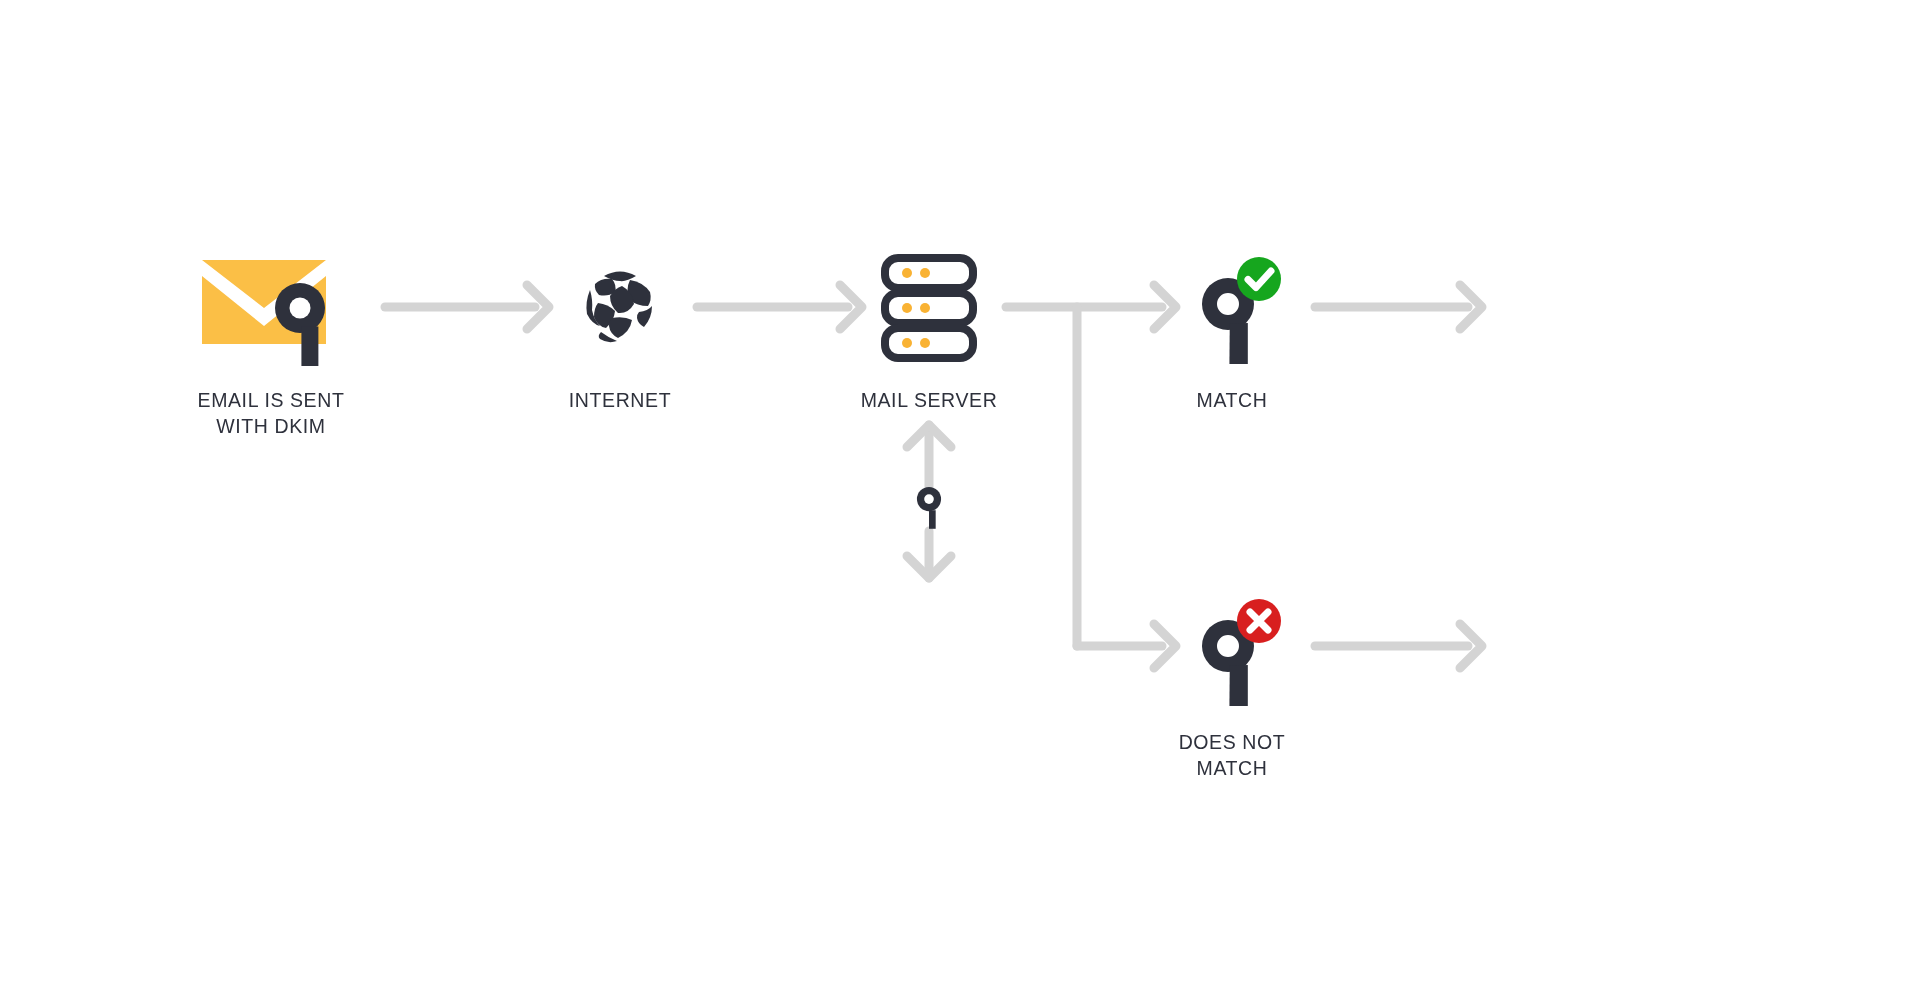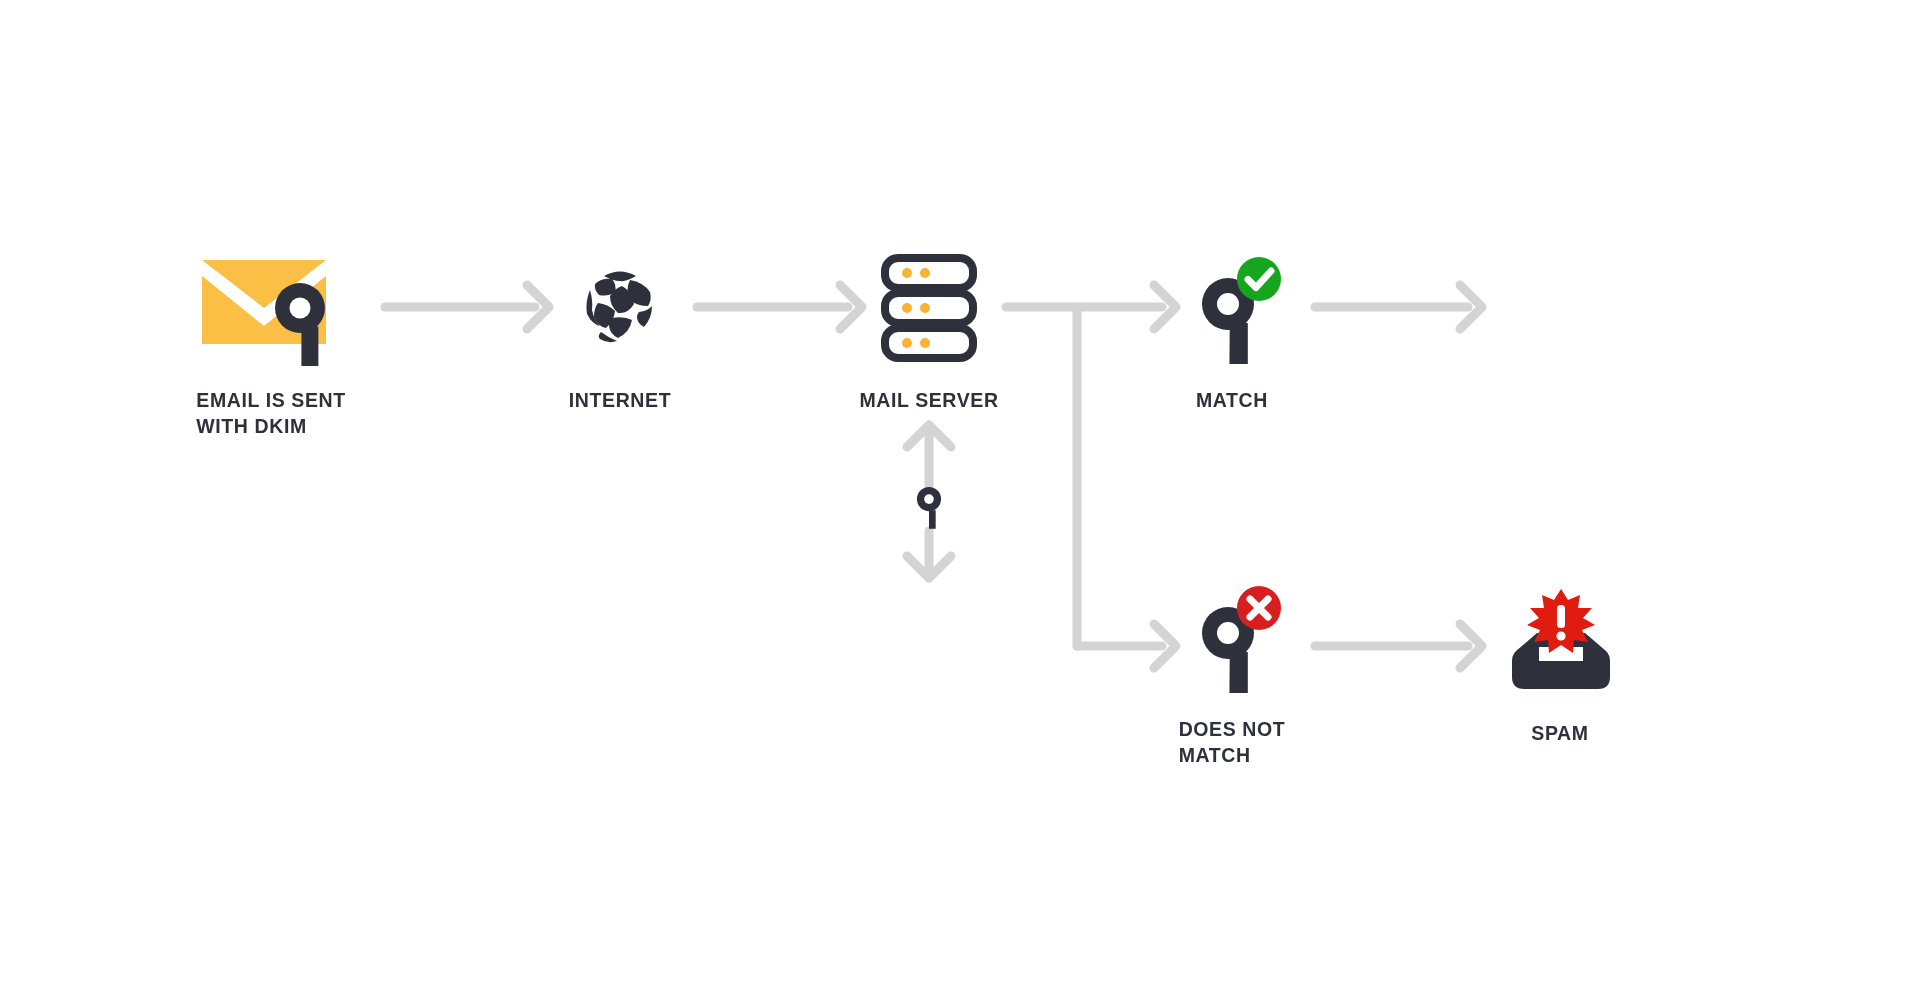--- a/index.html
+++ b/index.html
@@ -31,23 +31,24 @@
   .node .icon-wrap {
     height: 132px;
     display: flex;
     align-items: center;
     justify-content: center;
     width: 100%;
   }
   .node .label {
     margin-top: 14px;
     font-size: 19.5px;
-    font-weight: bold;
+    font-weight: normal;
     letter-spacing: 0.6px;
     color: #2e313c;
+    text-align: center;
     line-height: 1.33;
     text-transform: uppercase;
     white-space: pre-line;
   }
   .conn {
     position: absolute;
   }
 </style>
 </head>
 <body>
@@ -186,52 +187,33 @@
           <circle cx="83" cy="27" r="22" fill="#16a61e"></circle>
           <path d="M72,27.5 L80,35.5 L95,19" fill="none" stroke="#ffffff" stroke-width="7" stroke-linecap="round" stroke-linejoin="round"></path>
         </g>
       </svg>
     </div>
     <div class="label">MATCH</div>
   </div>
 
 
 
-  <div class="node" style="left:1112px; top:571px;">
+  <div class="node" style="left:1112px; top:584px;">
     <div class="icon-wrap">
       <svg width="112" height="112" viewBox="0 0 112 112">
         <g transform="translate(52,52) rotate(-45)">
           <circle cx="0" cy="0" r="26" fill="#2e313c"></circle>
           <circle cx="0" cy="0" r="11" fill="#ffffff"></circle>
           <path d="M-12.5,15 L-42,44 L-29,57 L0.5,27.5 Z" fill="#2e313c"></path>
         </g>
 
         <g>
           <circle cx="83" cy="27" r="22" fill="#d81f1f"></circle>
           <path d="M74,18 L92,36 M92,18 L74,36" fill="none" stroke="#ffffff" stroke-width="7" stroke-linecap="round"></path>
         </g>
       </svg>
     </div>
     <div class="label">DOES NOT
 MATCH</div>
   </div>
 
-  <div class="node" style="left:1440px; top:575px;">
-    <div class="icon-wrap">
-      <svg width="112" height="104" viewBox="0 0 112 104">
-
-        <path d="M33,44 L50,44 L50,58 L35,58 L35,72 L79,72 L79,58 L64,58 L64,44 L81,44
-                 L102,62 Q106,66 106,72 L106,88 Q106,100 94,100 L20,100 Q8,100 8,88 L8,72
-                 Q8,66 12,62 Z" fill="#2e313c"></path>
-
-        <g>
-          <path d="M57,0 L64,11 L76,6 L74,19 L88,19 L79,29 L91,36 L78,41 L84,53 L70,51
-                   L69,64 L57,56 L45,64 L44,51 L30,53 L36,41 L23,36 L35,29 L26,19 L40,19
-                   L38,6 L50,11 Z" fill="#e01b0f"></path>
-          <rect x="53" y="16" width="8" height="23" rx="3.5" fill="#ffffff"></rect>
-          <circle cx="57" cy="47" r="4.6" fill="#ffffff"></circle>
-        </g>
-      </svg>
-    </div>
-    <div class="label">SPAM</div>
-  </div>
 
 </div>
 
 </body></html>

